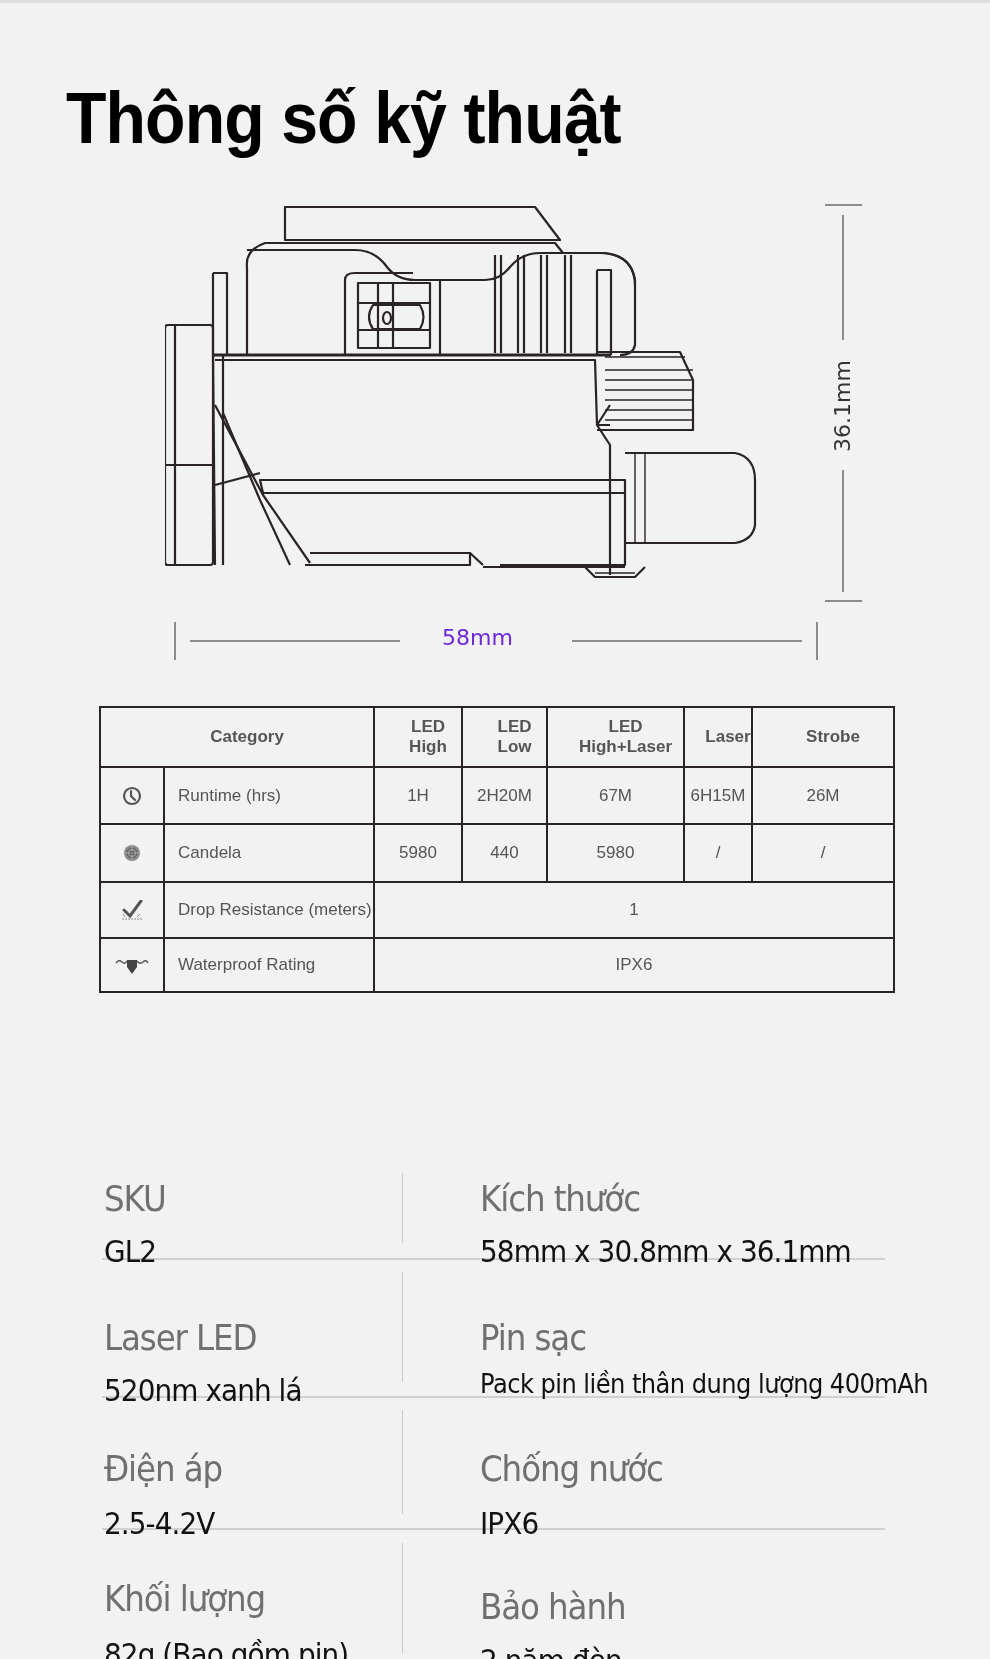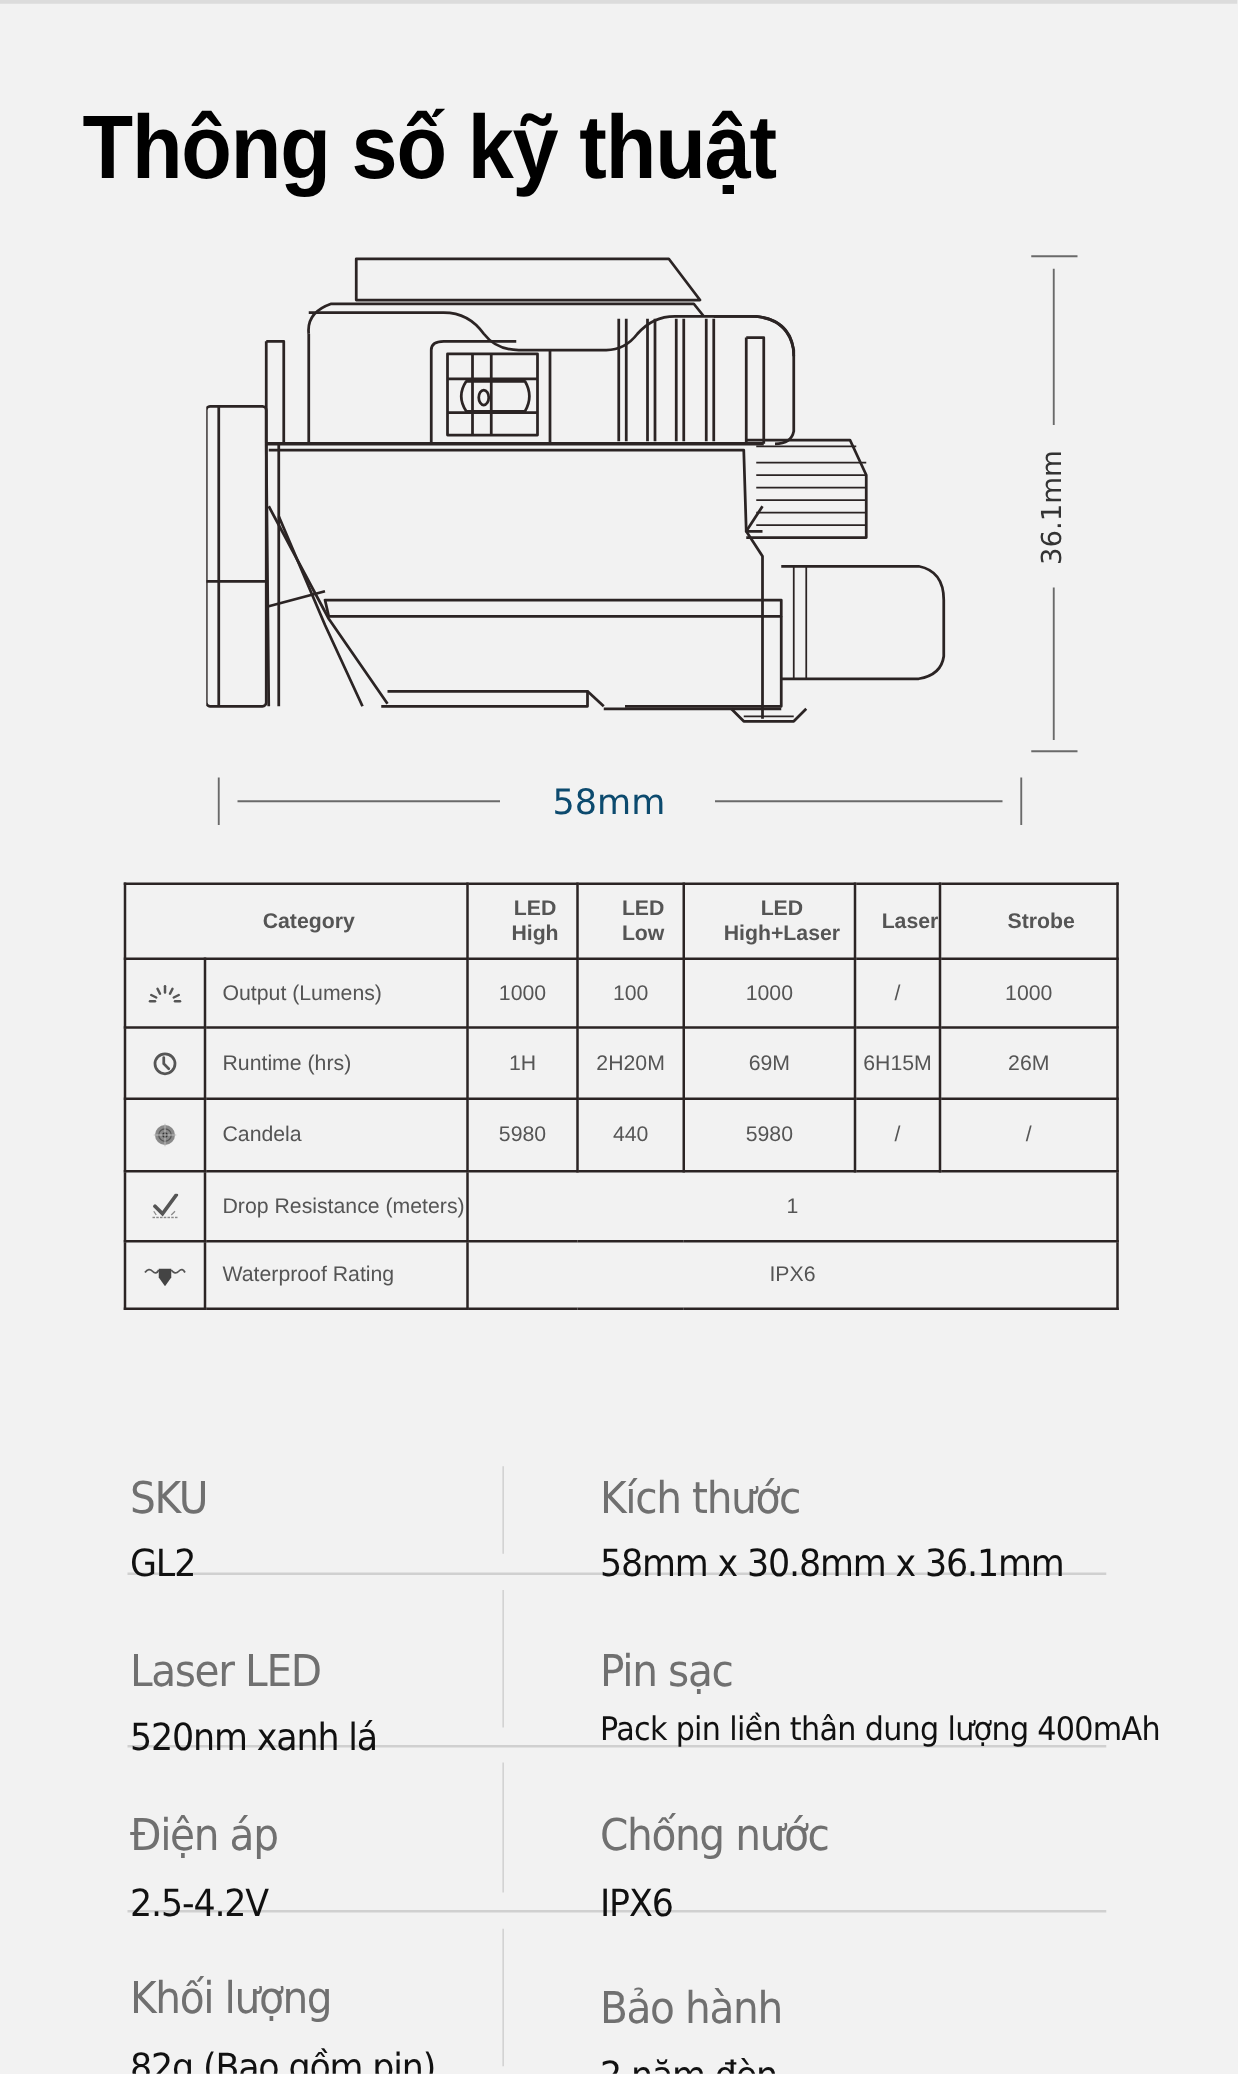--- a/index.html
+++ b/index.html
@@ -1,20 +1,20 @@
 <!DOCTYPE html>
 <html><head>
 <meta charset="utf-8">
 <style>
   html, body { margin:0; padding:0; }
   body { width:990px; height:1659px; background:#f2f2f2; position:relative; overflow:hidden; font-family:"Liberation Sans", sans-serif; }
   .topbar { position:absolute; left:0; top:0; width:990px; height:3px; background:#dcdcdc; }
   .title { position:absolute; left:66px; top:82px; font-family:"Liberation Sans", sans-serif; font-weight:bold; font-size:72px; letter-spacing:-1px; color:#000; line-height:1; white-space:nowrap; transform:scaleX(0.92); transform-origin:left top; }
   .drawing { position:absolute; left:165px; top:195px; }
-  .dim-h-label { position:absolute; left:442px; top:625px; font-family:"DejaVu Sans", sans-serif; font-size:28px; color:#0c4a6e; }
+  .dim-h-label { position:absolute; left:442px; top:625px; font-family:"DejaVu Sans", sans-serif; font-size:22px; color:#6d28d9; }
   .dim-v-label { position:absolute; left:826px; top:388px; font-family:"DejaVu Sans", sans-serif; font-size:22px; color:#333; transform:rotate(-90deg); transform-origin:left top; white-space:nowrap; }
 
   table.spec { position:absolute; left:99px; top:706px; width:796px; border-collapse:collapse; table-layout:fixed; font-family:"Liberation Sans", sans-serif; color:#555; }
   table.spec td, table.spec th { border:2px solid #2b2424; text-align:center; padding:0; font-size:17px; }
   table.spec th { font-weight:bold; height:58px; color:#555; font-size:17px;padding-left:20px; }
   table.spec td.cat { text-align:left; padding-left:13px; white-space:nowrap; }
   table.spec td.ic { color:#555; }
   table.spec tr.r td { height:52px; }
   .ico { display:inline-block; vertical-align:middle; }
   .cell { position:absolute;margin-top:35px; }
@@ -105,50 +105,31 @@
   </colgroup>
   <tbody>
       <tr>
     <th colspan="2">Category</th>
     <th>LED High</th>
     <th>LED Low</th>
     <th>LED High+Laser</th>
     <th>Laser</th>
     <th>Strobe</th>
   </tr>
-  <tr class="r" style="height:55px">
-    <td class="ic">
-      <svg class="ico" width="28" height="16" viewBox="0 0 28 16" stroke="#555" stroke-width="2" stroke-linecap="round">
-            <line x1="14" y1="2" x2="14" y2="7"></line>
-            <line x1="8" y1="4" x2="10" y2="8"></line>
-            <line x1="20" y1="4" x2="18" y2="8"></line>
-            <line x1="3" y1="9" x2="7" y2="11"></line>
-            <line x1="25" y1="9" x2="21" y2="11"></line>
-            <line x1="2" y1="14" x2="6" y2="14"></line>
-            <line x1="22" y1="14" x2="26" y2="14"></line>
-          </svg>
-    </td>
-    <td class="cat">Output (Lumens)</td>
-    <td>1000</td>
-    <td>100</td>
-    <td>1000</td>
-    <td>/</td>
-    <td>1000</td>
-  </tr>
   <tr class="r" style="height:57px">
     <td class="ic">
       <svg class="ico" width="20" height="20" viewBox="0 0 20 20" fill="none" stroke="#555" stroke-width="2.2">
             <circle cx="10" cy="10" r="8"></circle>
             <path d="M9 5 L9 10 L13 14" stroke-linecap="round"></path>
           </svg>
     </td>
     <td class="cat">Runtime (hrs)</td>
     <td>1H</td>
     <td>2H20M</td>
-    <td>69M</td>
+    <td>67M</td>
     <td>6H15M</td>
     <td>26M</td>
   </tr>
   <tr class="r" style="height:58px">
     <td class="ic">
       <svg class="ico" width="20" height="20" viewBox="0 0 20 20">
             <circle cx="10" cy="10" r="8" fill="#8a8a8a"></circle>
             <circle cx="10" cy="10" r="5" fill="none" stroke="#555" stroke-width="1"></circle>
             <circle cx="10" cy="10" r="2.2" fill="#333"></circle>
             <line x1="10" y1="1" x2="10" y2="19" stroke="#bdbdbd" stroke-width="0.8"></line>

